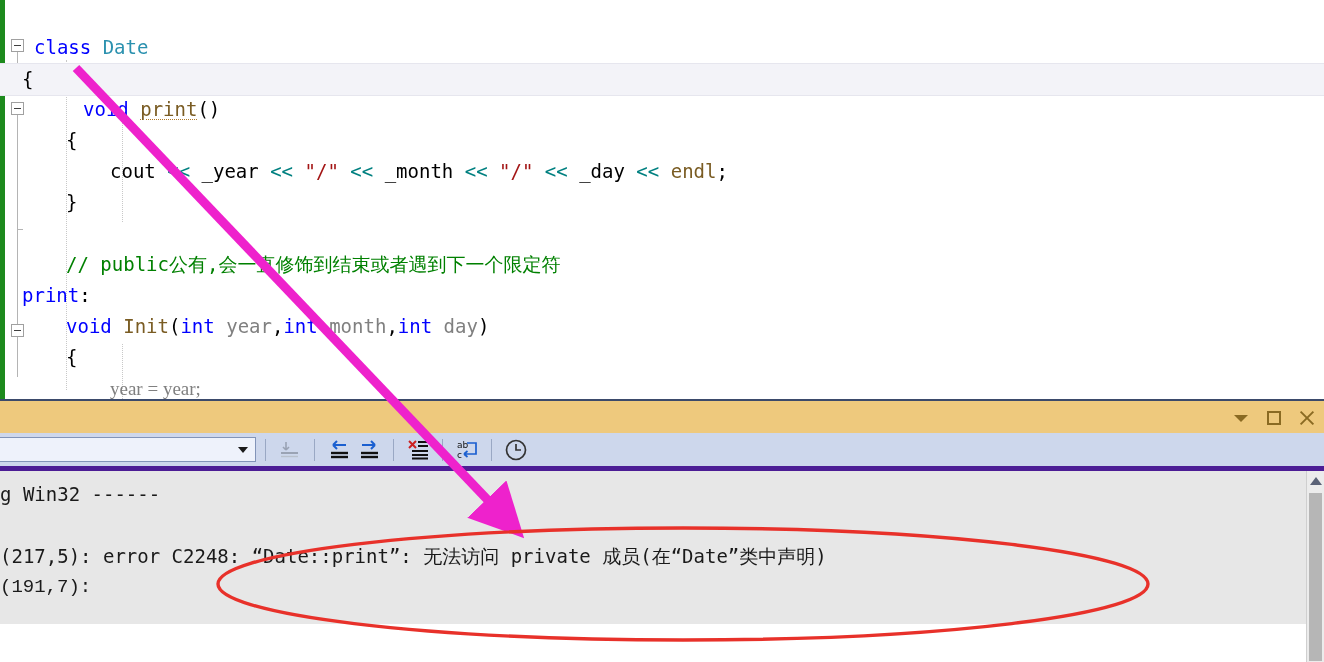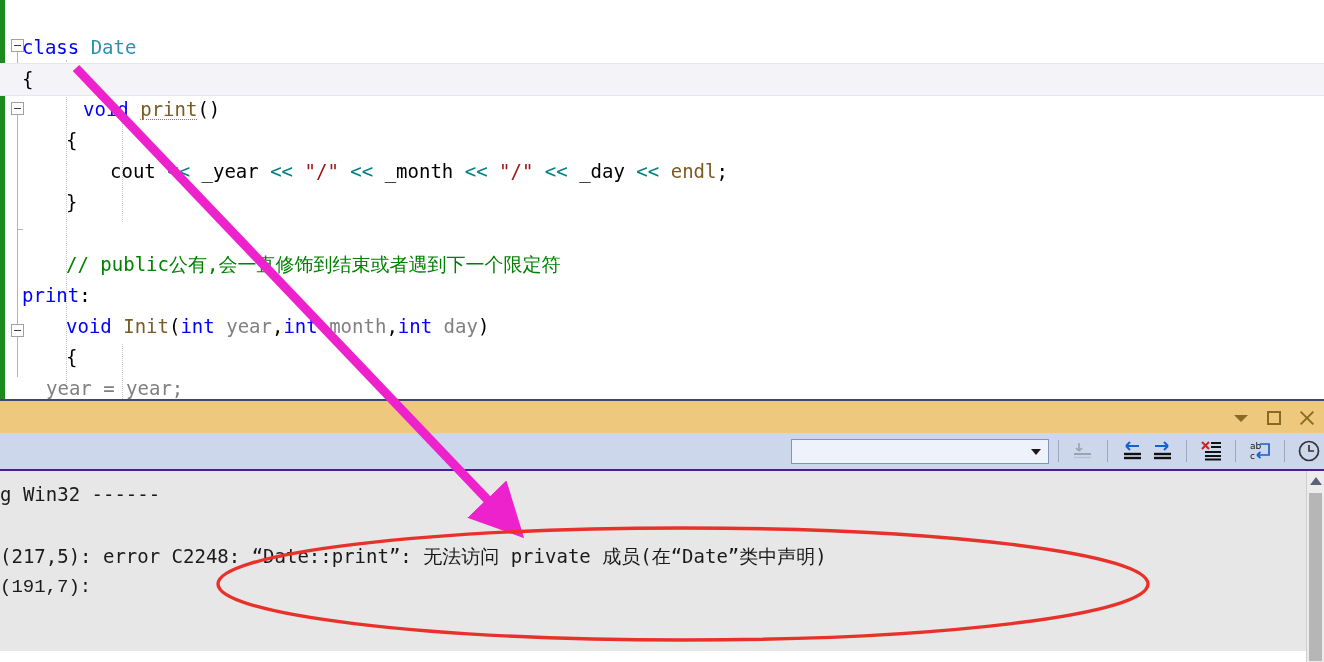--- a/index.html
+++ b/index.html
@@ -57,34 +57,34 @@
   .wbtns{position:absolute;right:8px;top:0;height:34px;display:flex;align-items:center;gap:15px;}
   .wbtn{width:18px;height:18px;position:relative;cursor:default;}
   .chev{width:0;height:0;border-left:7px solid transparent;border-right:7px solid transparent;
          border-top:7px solid #8a6a22;position:absolute;left:2px;top:6px;}
   .sq{position:absolute;left:2px;top:2px;width:14px;height:14px;border:2px solid #8a6a22;box-sizing:border-box;}
   .xm,.xm2{position:absolute;left:8px;top:0px;width:2px;height:18px;background:#8a6a22;}
   .xm{transform:rotate(45deg);} .xm2{transform:rotate(-45deg);}
 
   .out-toolbar{
     position:absolute;left:0;top:34px;width:1324px;height:38px;
-    background:#cdd7ec;border-bottom:2px solid #4c1d95;box-sizing:border-box;
-    display:flex;align-items:center;justify-content:flex-end;
+    background:#cdd7ec;border-bottom:5px solid #4c1d95;box-sizing:border-box;
+    display:flex;align-items:center;
   }
   .combo{
     margin-left:-2px;width:258px;height:25px;background:#eef2fb;
     border:1px solid #8294b8;box-sizing:border-box;position:relative;
   }
   .combo-arrow{position:absolute;right:7px;top:9px;width:0;height:0;
     border-left:5px solid transparent;border-right:5px solid transparent;border-top:6px solid #1a1a1a;}
   .tb-sep{width:1px;height:22px;background:#9aa8c4;margin:0 9px;}
   .tb-btn{width:30px;height:28px;display:flex;align-items:center;justify-content:center;}
 
   .out-body{
-    position:absolute;left:0;top:72px;width:1324px;height:180px;
+    position:absolute;left:0;top:72px;width:1324px;height:153px;
     background:#e7e7e7;overflow:hidden;
   }
   .out-line{
     position:absolute;left:0;white-space:pre;font-size:19px;line-height:31px;
     color:#1a1a1a;font-family:"DejaVu Sans Mono","Liberation Mono",monospace;
   }
 
   
   .sbar{position:absolute;right:0;top:72px;width:18px;height:191px;background:#ececec;border-left:1px solid #cfcfcf;box-sizing:border-box;}
   .sb-up{position:absolute;left:3px;top:6px;width:0;height:0;
@@ -106,32 +106,32 @@
     <div class="collapse" style="top:39px;"></div>
     <div class="collapse" style="top:102px;"></div>
     <div class="collapse" style="top:324px;"></div>
   </div>
 
   <div class="indent-guide" style="left:66px;top:60px;height:330px;"></div>
   <div class="indent-guide" style="left:122px;top:122px;height:100px;"></div>
   <div class="indent-guide" style="left:122px;top:344px;height:55px;"></div>
 
   <div id="code-lines">
-      <div class="code-line" style="top: 32px;"><span class="txt" style="padding-left: 22px;"><span class="kw">class </span><span class="type">Date</span></span></div>
+      <div class="code-line" style="top: 32px;"><span class="txt" style="padding-left: 34px;"><span class="kw">class </span><span class="type">Date</span></span></div>
       <div class="code-line hl" style="top: 63px;"><span class="txt" style="padding-left: 22px;"><span class="plain">{</span></span></div>
       <div class="code-line" style="top: 94px; margin-left: 17px;"><span class="txt" style="padding-left: 66px;"><span class="kw">void </span><span class="fn squiggle">print</span><span class="plain">()</span></span></div>
       <div class="code-line" style="top: 125px;"><span class="txt" style="padding-left: 66px;"><span class="plain">{</span></span></div>
       <div class="code-line" style="top: 156px;"><span class="txt" style="padding-left: 110px;"><span class="plain">cout </span><span class="op">&lt;&lt;</span><span class="plain"> _year </span><span class="op">&lt;&lt;</span><span class="plain"> </span><span class="str">"/"</span><span class="plain"> </span><span class="op">&lt;&lt;</span><span class="plain"> _month </span><span class="op">&lt;&lt;</span><span class="plain"> </span><span class="str">"/"</span><span class="plain"> </span><span class="op">&lt;&lt;</span><span class="plain"> _day </span><span class="op">&lt;&lt;</span><span class="plain"> </span><span class="fn">endl</span><span class="plain">;</span></span></div>
       <div class="code-line" style="top: 187px;"><span class="txt" style="padding-left: 66px;"><span class="plain">}</span></span></div>
       <div class="code-line" style="top: 218px;"><span class="txt" style="padding-left: 22px;"><span class="plain"></span></span></div>
       <div class="code-line" style="top: 249px;"><span class="txt" style="padding-left: 66px;"><span class="cmt">// public公有,会一直修饰到结束或者遇到下一个限定符</span></span></div>
       <div class="code-line" style="top: 280px;"><span class="txt" style="padding-left: 22px;"><span class="kw">print</span><span class="plain">:</span></span></div>
       <div class="code-line" style="top: 311px;"><span class="txt" style="padding-left: 66px;"><span class="kw">void </span><span class="fn">Init</span><span class="plain">(</span><span class="kw">int</span><span class="param"> year</span><span class="plain">,</span><span class="kw">int</span><span class="param"> month</span><span class="plain">,</span><span class="kw">int</span><span class="param"> day</span><span class="plain">)</span></span></div>
       <div class="code-line" style="top: 342px;"><span class="txt" style="padding-left: 66px;"><span class="plain">{</span></span></div>
-      <div class="code-line" style="top: 373px;"><span class="txt" style="padding-left: 46px;"><span class="param">year = year;</span></span></div>
+      <div class="code-line" style="top: 373px;"><span class="txt" style="padding-left: 110px; font-family: Liberation Serif, serif;"><span class="param">year = year;</span></span></div>
     </div>
 </div>
 
 <div id="outwin">
 
   <div class="out-title">
     <div class="wbtns">
       <div class="wbtn">
           <span class="chev"></span>
         </div>

